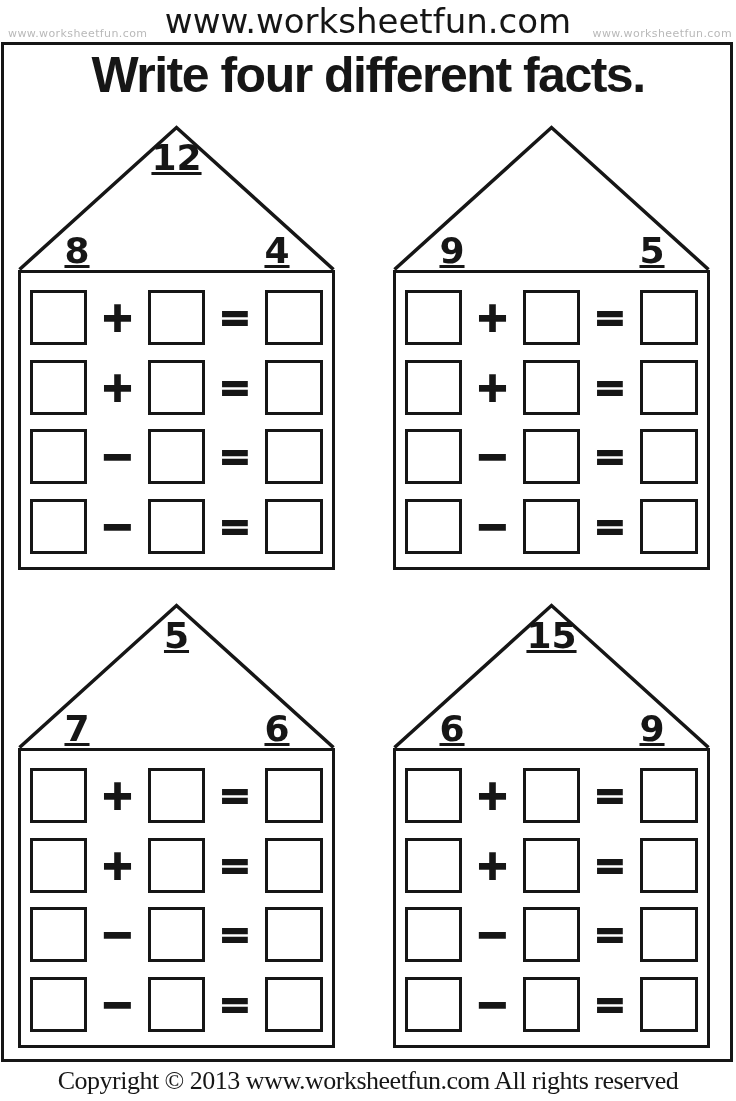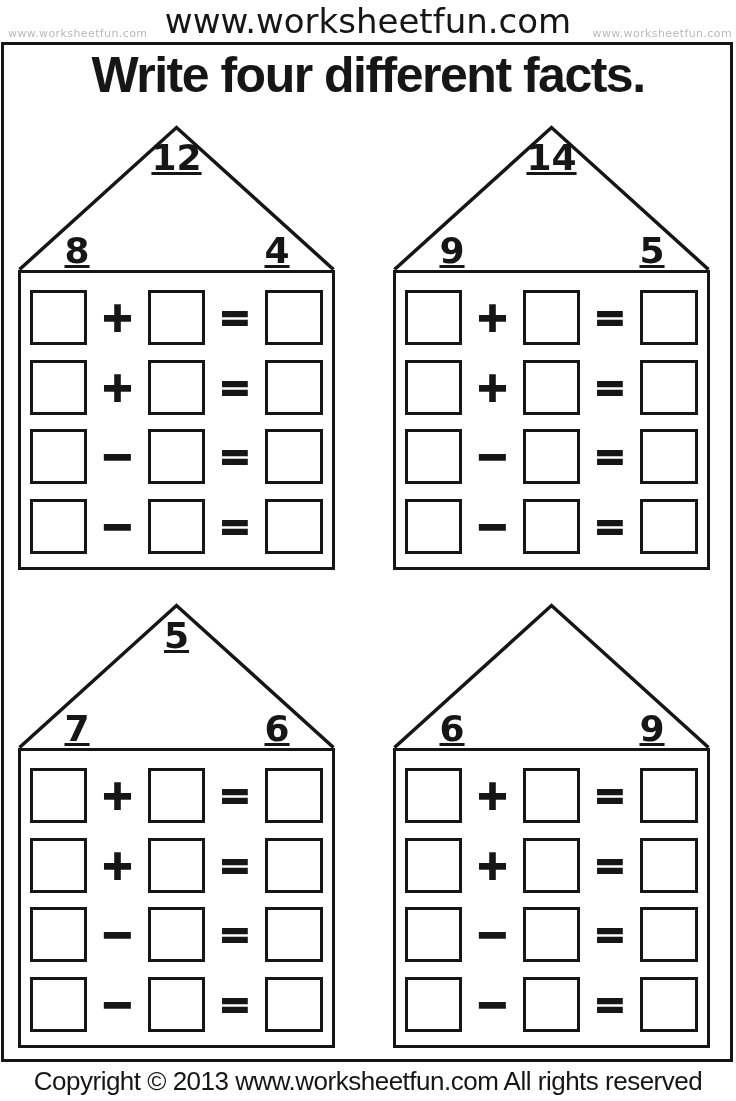--- a/index.html
+++ b/index.html
@@ -71,21 +71,21 @@
   .op{
     flex:none;width:61px;text-align:center;
     font-size:40px;font-weight:bold;line-height:53px;
     -webkit-text-stroke:2px #161616;
   }
   .op.eq{width:60px;font-size:38px}
   
   #copyright{
     position:absolute;top:1064px;left:0;width:100%;
     text-align:center;
-    font-family:Liberation Sans, sans-serif;
+    font-family:Liberation Serif, serif;
     font-size:26px;line-height:34px;
     letter-spacing:-.5px;white-space:nowrap;
   }
 </style>
 </head>
 <body>
 
 <div id="wm-left" class="wm">www.worksheetfun.com</div>
 <div id="site-header">www.worksheetfun.com</div>
 <div id="wm-right" class="wm">www.worksheetfun.com</div>
@@ -132,21 +132,20 @@
       <span class="cell"></span>
     </div>
   </div>
 </div>
 
 <div class="house p2">
   <div class="roof">
     <svg viewBox="0 0 317 145">
       <polyline points="1.5,144.5 158.5,2.5 315.5,144.5" fill="none" stroke="#161616" stroke-width="3.5"></polyline>
     </svg>
-    <div class="rnum rtop">14</div>
     <div class="rnum rleft">9</div>
     <div class="rnum rright">5</div>
   </div>
   <div class="hbody">
     <div class="frow">
       <span class="cell"></span>
       <span class="op">+</span>
       <span class="cell"></span>
       <span class="op eq">=</span>
       <span class="cell"></span>
@@ -214,20 +213,21 @@
       <span class="cell"></span>
     </div>
   </div>
 </div>
 
 <div class="house p4">
   <div class="roof">
     <svg viewBox="0 0 317 145">
       <polyline points="1.5,144.5 158.5,2.5 315.5,144.5" fill="none" stroke="#161616" stroke-width="3.5"></polyline>
     </svg>
+    <div class="rnum rtop">15</div>
     <div class="rnum rleft">6</div>
     <div class="rnum rright">9</div>
   </div>
   <div class="hbody">
     <div class="frow">
       <span class="cell"></span>
       <span class="op">+</span>
       <span class="cell"></span>
       <span class="op eq">=</span>
       <span class="cell"></span>

